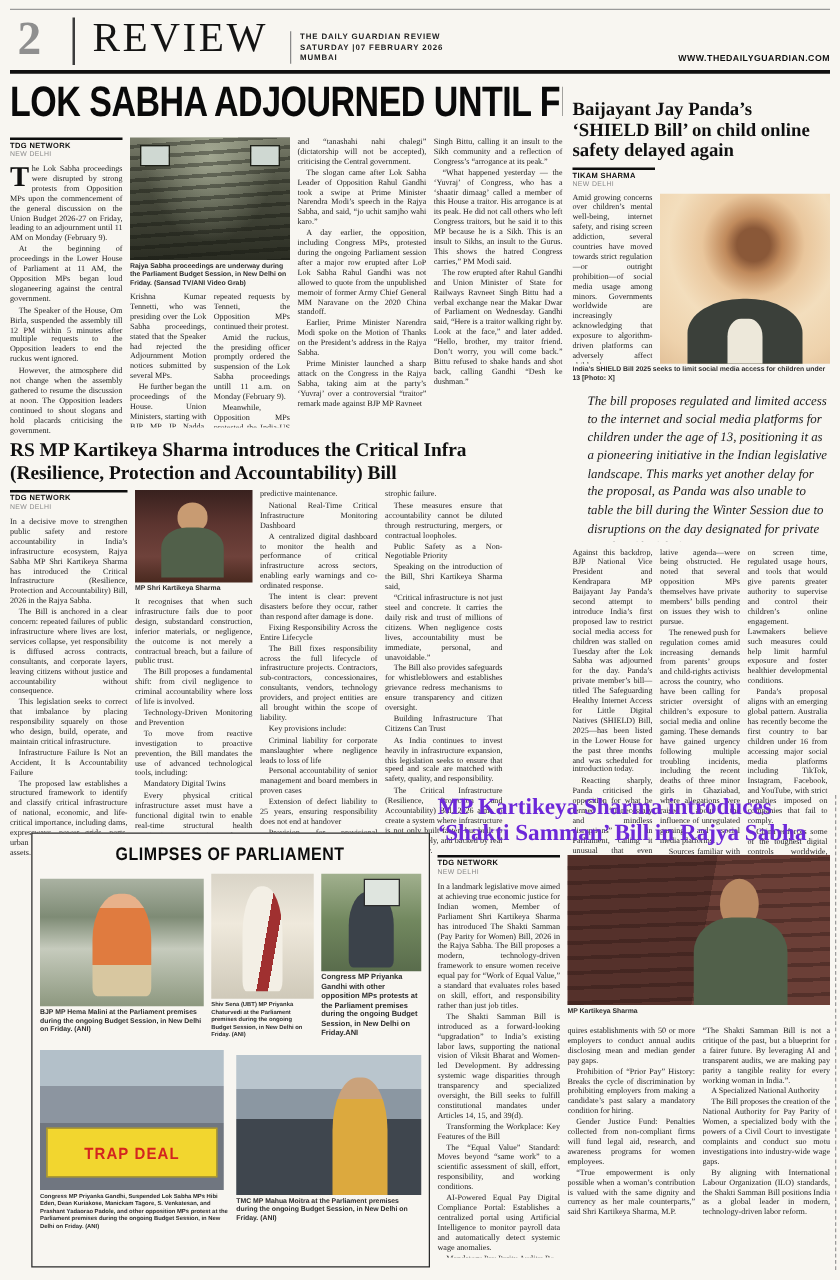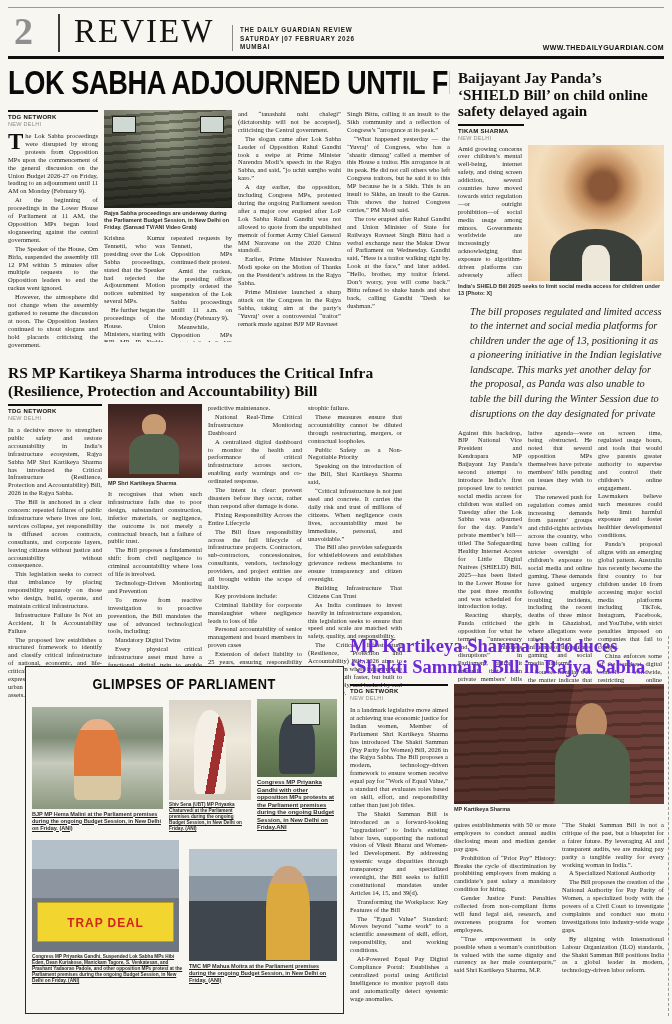--- a/index.html
+++ b/index.html
@@ -45,55 +45,55 @@
       radial-gradient(ellipse at 50% 16%, rgba(176,182,158,.8), rgba(0,0,0,0) 58%),
       linear-gradient(180deg,#7b7e6c 0%,#4b4e40 42%,#2b2d23 100%);}
   .ph-hall::before,.ph-hall::after{content:"";position:absolute;top:7%;width:17%;height:15%;
     background:#cfd8d2;outline:1px solid #1e2018;}
   .ph-hall::before{left:7%;} .ph-hall::after{right:7%;}
   .lead .minicols{display:flex;gap:6px;margin-top:3px;}
   .lead .minicols .coltext{width:61px;height:108px;}
   .lead .c45{width:103px;}
   .lead .c45 .coltext,.lead .c45{height:240px;}
   
-  .shield{position:absolute;left:458px;top:70px;width:206px;height:652px;}
+  .shield{position:absolute;left:458px;top:80px;width:206px;height:652px;}
   .shield-hl{margin:0 0 4px 0;font:bold 15px/16.5px "Liberation Serif",serif;color:#101010;}
   .shield .byline{width:66px;margin-bottom:3px;}
   .shield-top{display:flex;gap:6px;}
   .shield-top .coltext{width:64px;height:136px;}
   .ph-panda{width:136px;height:136px;
     background:radial-gradient(circle at 55% 30%, #8a5838 0 11%, #c08a5c 19%, #e9c69c 34%, #f3debd 56%, #eed2ac 82%, #e2c199 100%);}
   .ph-panda::before{content:"";position:absolute;bottom:-4%;left:16%;width:68%;height:42%;
     background:#3b403a;border-radius:48% 48% 0 0;}
   .ph-panda::after{content:"";position:absolute;bottom:0;left:40%;width:20%;height:26%;
     background:#ede8da;border-radius:40% 40% 0 0;}
   .shield .caption{height:16px;overflow:hidden;}
   .pullquote{margin:6px 0 6px 0;padding-left:12px;height:118px;overflow:hidden;
     font:italic 10.3px/14.6px "Liberation Serif",serif;color:#1c1c1c;text-align:left;}
   .shield-bottom .coltext{width:64px;height:288px;}
   
-  .infra{position:absolute;left:8px;top:352px;width:400px;height:362px;margin-top:12px;}
+  .infra{position:absolute;left:8px;top:352px;width:400px;height:362px;}
   .infra-hl{margin:0 0 5px 0;font:bold 15.5px/17.5px "Liberation Serif",serif;color:#101010;}
   .infra .cols .col{width:94px;}
   .infra .coltext{height:320px;}
   .infra .c2text{height:226px;}
   .ph-kartikeya{width:94px;height:74px;
     background:linear-gradient(180deg,#38211e 0%,#5d3530 38%,#6f423b 72%,#49291f 100%);}
   .ph-kartikeya::before{content:"";position:absolute;top:14%;left:36%;width:26%;height:30%;
     background:#c89b72;border-radius:50% 50% 45% 45%;}
   .ph-kartikeya::after{content:"";position:absolute;top:40%;left:22%;width:54%;height:55%;
     background:#51604a;border-radius:40% 40% 0 0;}
   .infra .caption{height:10px;overflow:hidden;}
   
   .glimpses{position:absolute;left:25px;top:666px;width:319px;height:348px;
-    border:1px solid #2a2a2a;background:#f8f6f1;box-sizing:border-box;padding:6px;text-decoration:underline;}
+    border:1px solid #2a2a2a;background:#f8f6f1;box-sizing:border-box;padding:6px;}
   .glimpses-title{text-align:center;margin:2px 0 6px 0;}
   .glimpses-title span{display:inline-block;transform:scaleX(.88);
     font:900 14.5px "Liberation Sans",sans-serif;letter-spacing:.5px;color:#0c0c0c;}
-  .g-row{display:flex;gap:6px;align-items:flex-end;}
+  .g-row{display:flex;gap:6px;align-items:center;}
   .g-row2{margin-top:8px;}
   .g-item{display:flex;flex-direction:column;}
   .cap-s{font-size:4.7px;line-height:6px;}
   .cap-b{font-size:6px;line-height:7.5px;}
   .ph-hema{width:131px;height:102px;
     background:linear-gradient(180deg,#aab2a2 0%,#7e8b75 30%,#c6cbbd 55%,#8d987f 100%);}
   .ph-hema::before{content:"";position:absolute;top:12%;left:32%;width:36%;height:80%;
     background:linear-gradient(180deg,#e8b18a 0 14%,#e07b3f 14% 70%,#d8c7a0 70%);border-radius:45% 45% 8% 8%;}
   .ph-chaturvedi{width:82px;height:100px;
     background:linear-gradient(180deg,#d9d4c7 0%,#efe9dc 40%,#cfc9b9 100%);}

